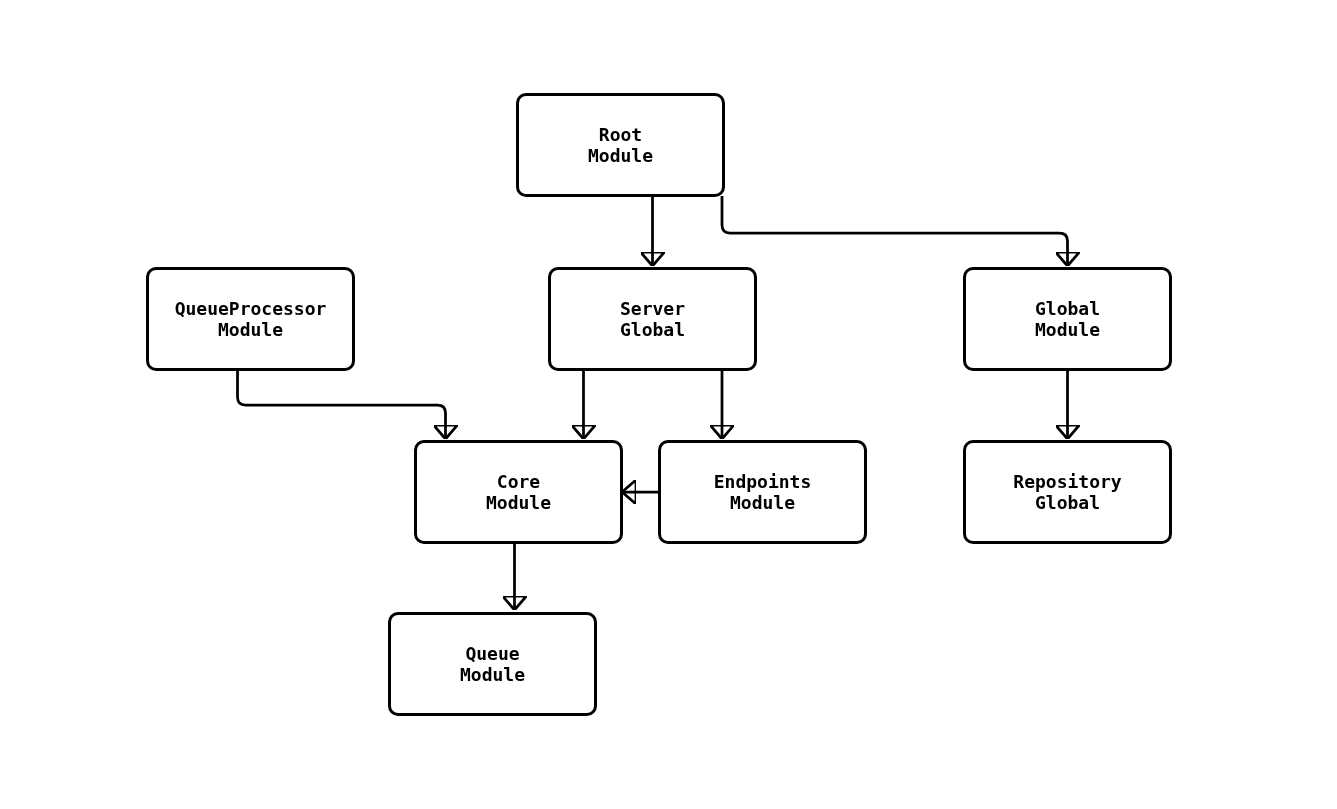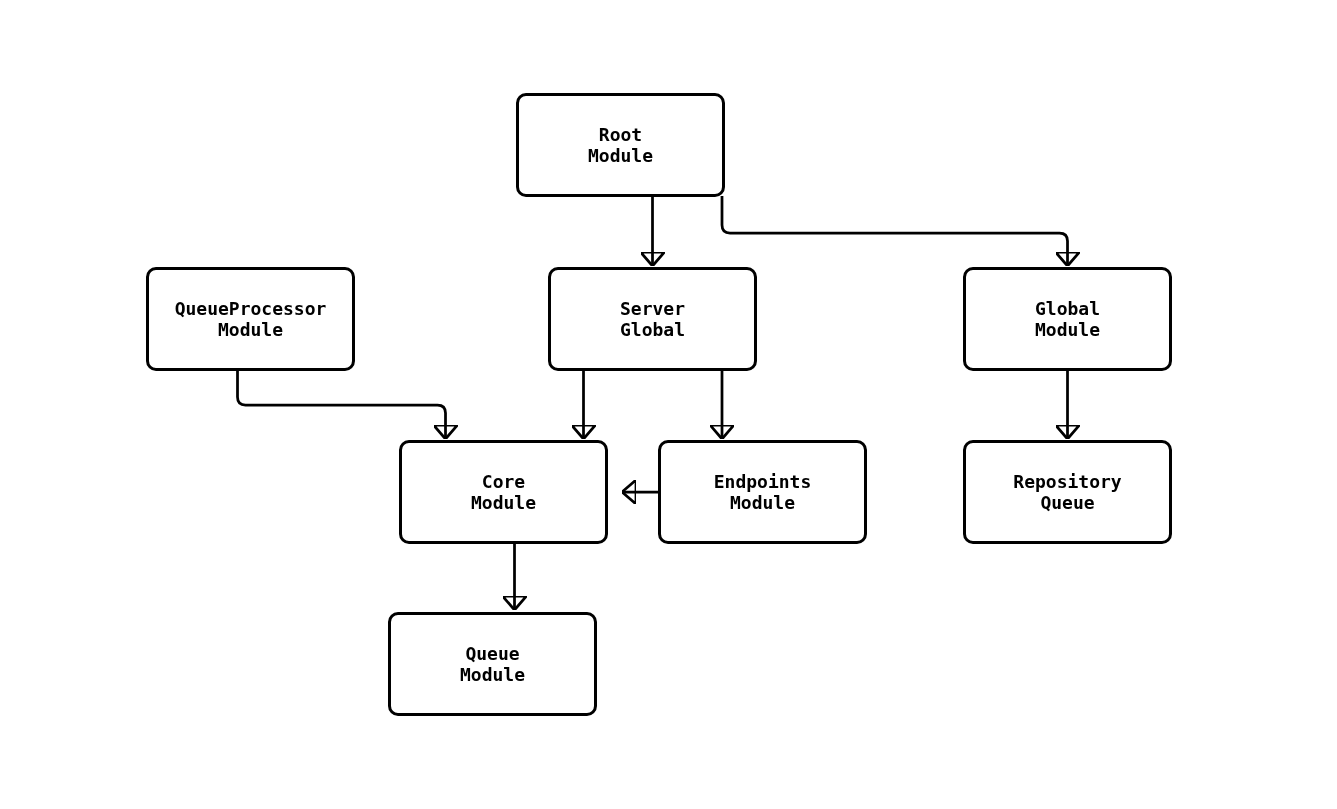--- a/index.html
+++ b/index.html
@@ -73,25 +73,25 @@
 
   <div class="node" style="left:146px; top:267px">QueueProcessor
 Module</div>
 
   <div class="node" style="left:548px; top:267px">Server
 Global</div>
 
   <div class="node" style="left:963px; top:267px">Global
 Module</div>
 
-  <div class="node" style="left:399px; top:440px">Core
+  <div class="node" style="left:414px; top:440px">Core
 Module</div>
 
   <div class="node" style="left:658px; top:440px">Endpoints
 Module</div>
 
   <div class="node" style="left:963px; top:440px">Repository
-Queue</div>
+Global</div>
 
   <div class="node" style="left:388px; top:612px">Queue
 Module</div>
 
 </div>
 
 </body></html>

